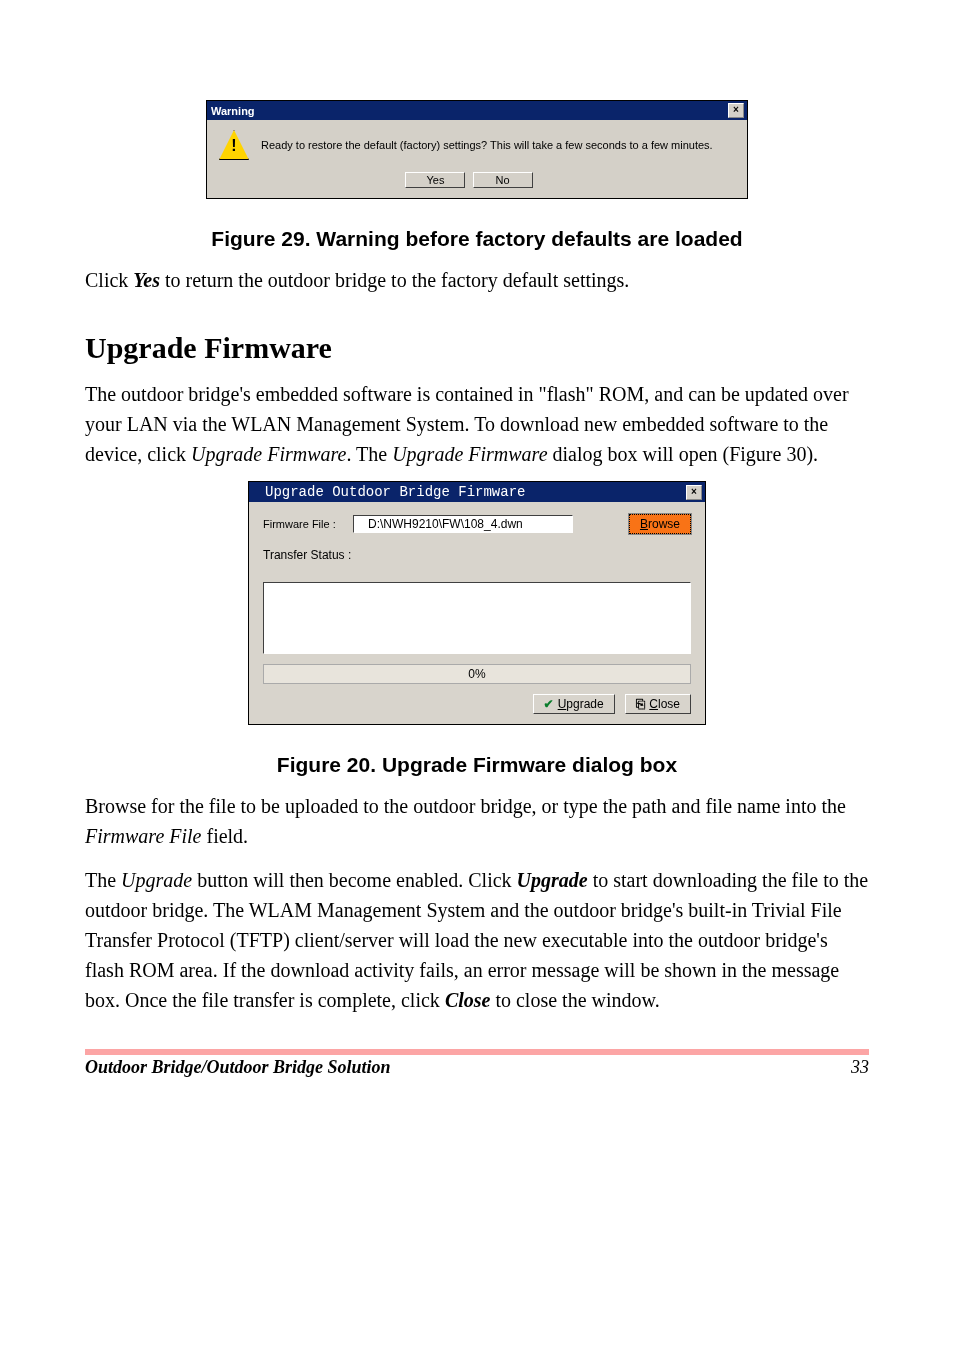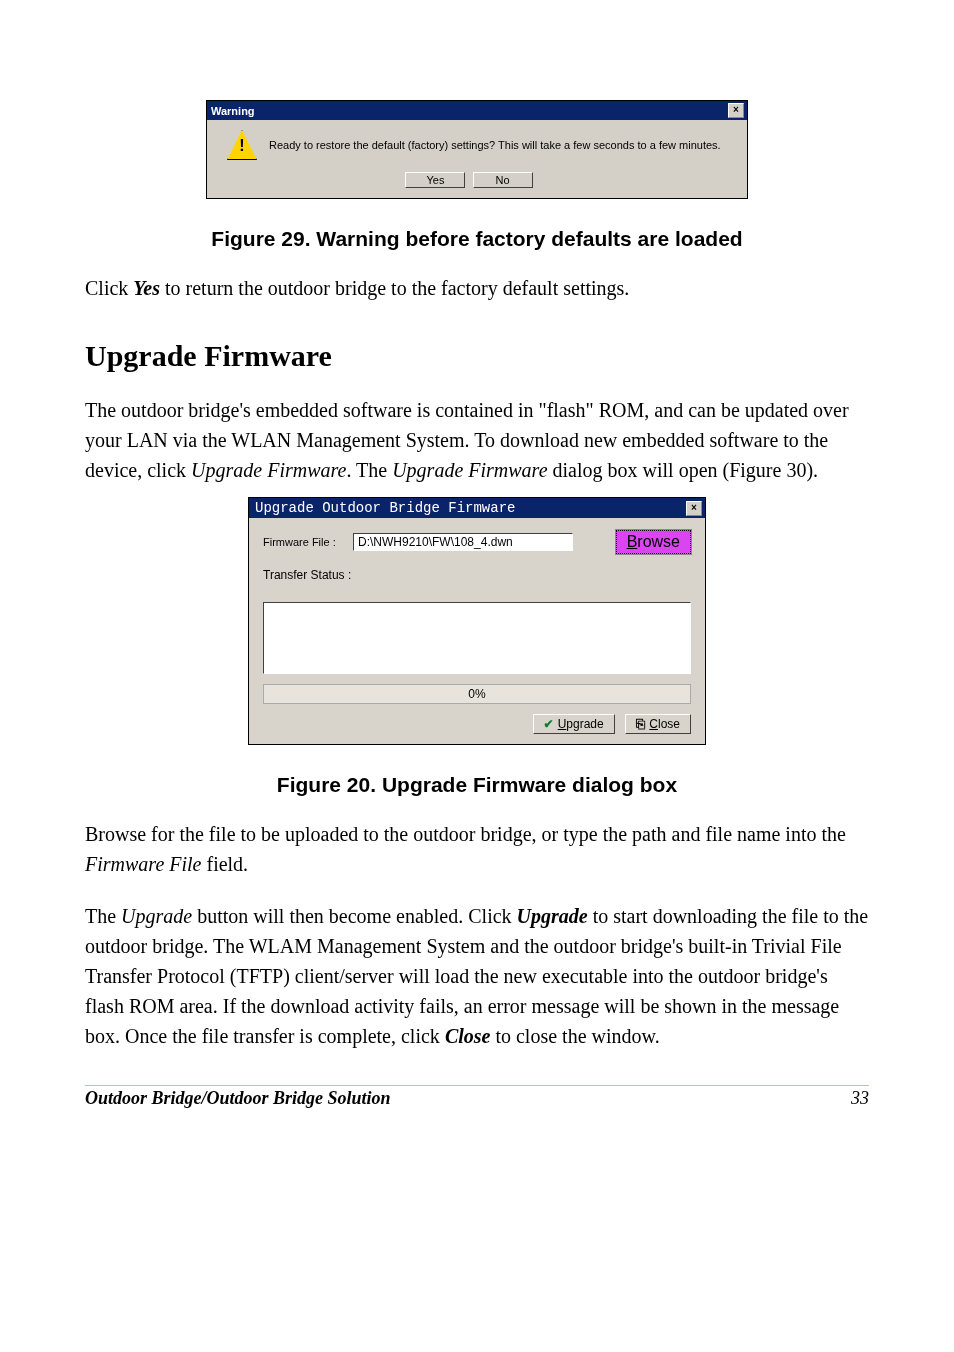--- a/index.html
+++ b/index.html
@@ -42,21 +42,21 @@
     color:#000;
     font-size:10px;
     line-height:11px;
     text-align:center;
     font-family: sans-serif;
     font-weight:bold;
   }
   .warn-body {
     display:flex;
     align-items:center;
-    padding:10px 12px 4px 20px;
+    padding:10px 12px 4px 12px;
     text-align:right;
   }
   .warn-icon {
     width:28px;height:28px;margin-right:12px;
     background: #ffd400;
     position:relative;
     clip-path: polygon(50% 0%, 0% 100%, 100% 100%);
     border:1px solid #000;
   }
   .warn-icon::after{
@@ -85,21 +85,21 @@
   .fig-caption {
     text-align:center;
     font-family: Arial, sans-serif;
     font-weight:bold;
     font-size:21px;
     margin:28px 0 8px 0;
   }
   .body-text {
     font-size:20px;
     line-height:1.5;
-    margin:22px 0 12px 0;
+    margin:14px 0 12px 0;
   }
   h2.section {
     font-size:30px;
     font-weight:bold;
     margin:36px 0 14px 0;
   }
 
   
   .upg-dialog {
     border:1px solid #000;
@@ -108,44 +108,44 @@
     margin:10px auto 0 auto;
     font-family: Tahoma, sans-serif;
     font-size:12px;
   }
   .upg-title {
     background:#0a246a;
     color:#fff;
     display:flex;
     justify-content:space-between;
     align-items:center;
-    padding:2px 3px 2px 6px;
+    padding:2px 3px 2px 16px;
     font-family: "Courier New", monospace;
     font-size:14px;
   }
   .upg-body { padding:12px 14px 10px 14px; }
   .form-row { display:flex; align-items:center; margin-bottom:14px; }
   .form-label { width:90px; font-size:11px; }
   .form-input {
     flex:0 0 220px;
     border:1px solid #808080;
     border-top-color:#404040;border-left-color:#404040;
     border-bottom-color:#fff;border-right-color:#fff;
     background:#fff;
     font-size:12px;
-    padding:2px 4px;
+    padding:2px 14px;
     height:18px;
     box-sizing:border-box;
     font-family: Tahoma, sans-serif;
   }
   .browse-btn {
     margin-left:auto;
-    font-size:16px;
+    font-size:12px;
     padding:2px 10px;
-    background:#d946ef;
+    background:#f97316;
     border:1px dotted #000;
     outline:1px solid #888;
   }
   .transfer-label { font-size:12px; margin-bottom:20px; }
   .transfer-box {
     border:1px solid #808080;
     border-top-color:#404040;border-left-color:#404040;
     border-bottom-color:#fff;border-right-color:#fff;
     background:#fff;
     height:70px;
@@ -173,21 +173,21 @@
     background:#d8d4cc;
     border:1px solid #404040;
     border-top-color:#fff;border-left-color:#fff;
   }
   .check-mark { color:#0a7d2c; font-weight:bold; }
   .door-icon { color:#000; font-weight:bold; }
 
   .underline-first { text-decoration:underline; }
 
   .footer {
-    border-top:1px solid #fca5a5;
+    border-top:6px solid #fca5a5;
     display:flex;
     justify-content:space-between;
     align-items:center;
     padding-top:2px;
     margin-top:34px;
     font-size:18px;
   }
   .footer-left { font-style:italic; font-weight:bold; }
   .footer-right { font-size:18px;font-style:italic; }
 </style>

